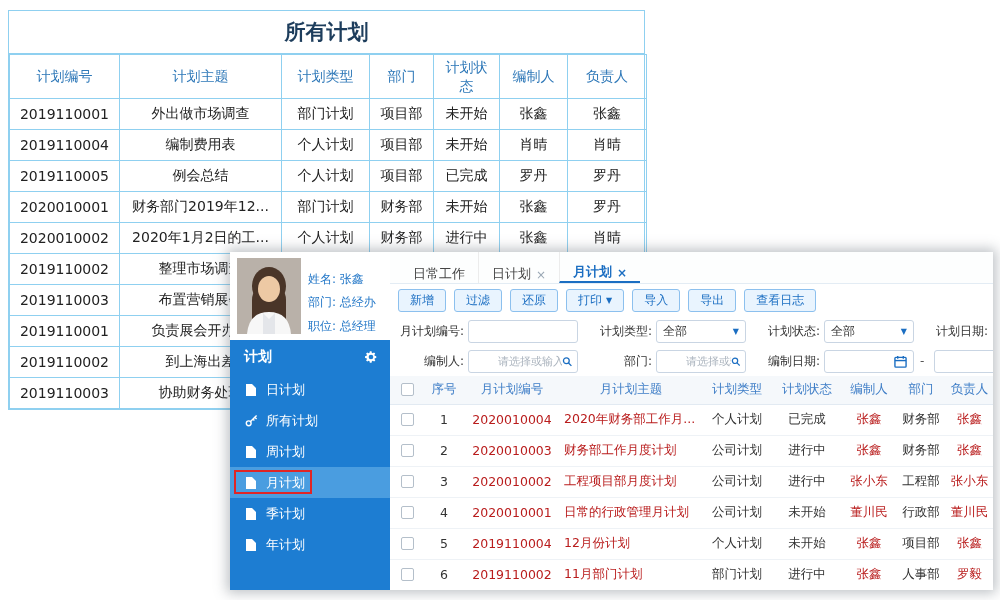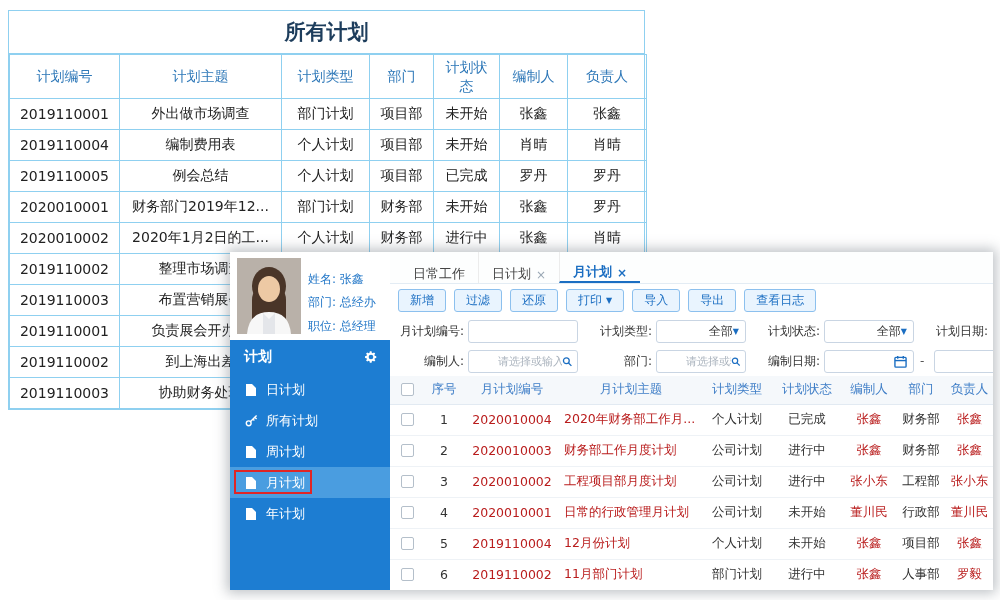--- a/index.html
+++ b/index.html
@@ -57,21 +57,21 @@
 
   .frow { height:30px; flex:none; display:flex; align-items:center; font-size:12px; color:#333;
     white-space:nowrap; }
   .flab { flex:none; text-align:right; }
   .w74 { width:74px; } .w54 { width:54px; }
   .ml20 { margin-left:20px; }
   .fbox { flex:none; margin-left:4px; height:23px; background:#fff; border:1px solid #c9d5e3;
     border-radius:3px; display:inline-flex; align-items:center; font-size:12px; }
   .bw110 { width:110px; } .bw90 { width:90px; } .bw80 { width:80px; }
   input.fbox { padding:0 5px; outline:none; font-family:inherit; }
-  .fbox.select { justify-content:flex-end; padding:0 6px; cursor:pointer; }
+  .fbox.select { justify-content:space-between; padding:0 6px; cursor:pointer; }
   .fbox.select .caret { font-size:8px; color:#1b6ec2; }
   .fbox.search { padding:0 5px; }
   .fbox.search input { border:0; outline:0; width:calc(100% - 16px); font-size:11px;
     font-family:inherit; background:transparent;margin-left:24px; }
   .fbox.search input::placeholder { color:#aab3bd; }
   .fbox.date { justify-content:flex-end; padding:0 6px; cursor:pointer; }
   .dash { margin:0 6px; color:#555; }
 
   .plan-table { width:100%; border-collapse:collapse; table-layout:fixed; font-size:12.5px; }
   .plan-table th { height:28px; background:#f5f8fb; color:#3f7ec7; font-weight:normal;
@@ -268,20 +268,28 @@
               </span>
               <span>月计划</span>
               <div class="red-box"></div>
             </div>
             <div class="side-item">
               <span class="ic">
                 <svg width="10" height="12" viewBox="0 0 10 12">
                   <path d="M0 0h6l4 4v8H0z" fill="#fff"></path>
                 </svg>
               </span>
+              <span>季计划</span>
+            </div>
+            <div class="side-item">
+              <span class="ic">
+                <svg width="10" height="12" viewBox="0 0 10 12">
+                  <path d="M0 0h6l4 4v8H0z" fill="#fff"></path>
+                </svg>
+              </span>
               <span>年计划</span>
             </div>
           </div>
       </div>
     </div>
 
     <div class="fg-main">
       <div class="tabbar">
           <div class="tab">
             <span>日常工作</span>

